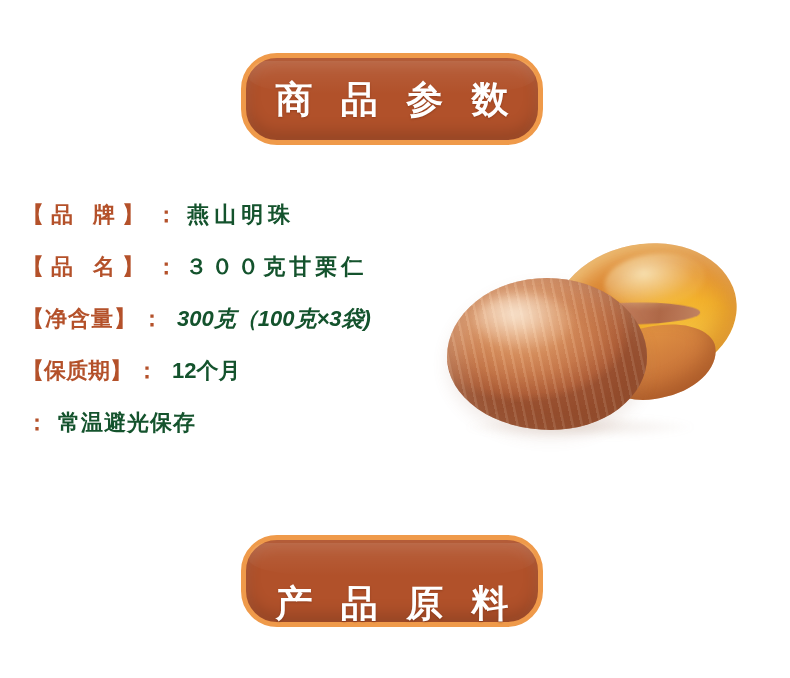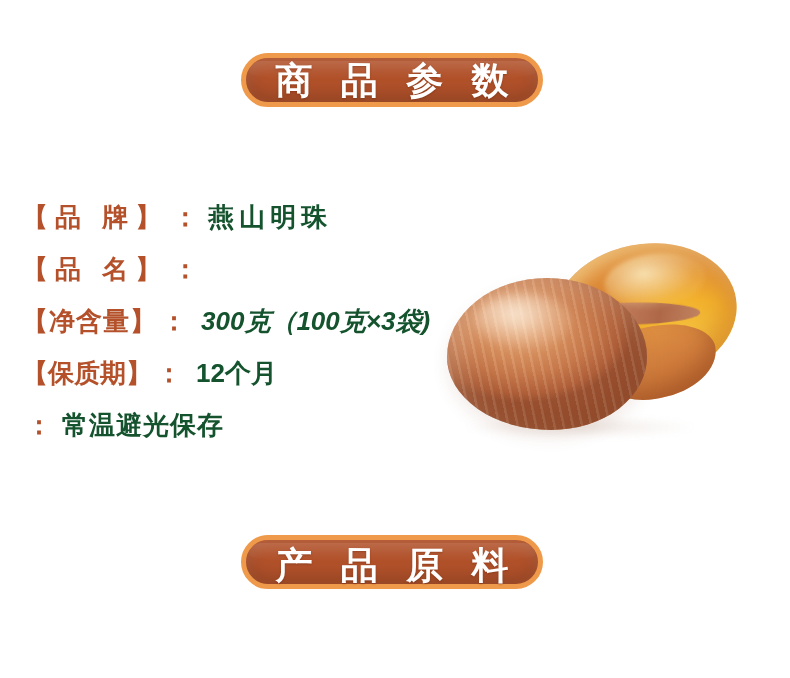--- a/index.html
+++ b/index.html
@@ -13,21 +13,21 @@
     position: relative;
     overflow: hidden;
     font-family: "Liberation Sans", "DejaVu Sans", sans-serif;
   }
 
   
   .banner {
     position: absolute;
     left: 241px;
     width: 302px;
-    height: 54px;
+    height: 92px;
     box-sizing: border-box;
     border-radius: 36px;
     background: #b1512a;
     border: 5px solid #ef9a4a;
     display: flex;
     align-items: center;
     justify-content: center;
     box-shadow: inset 0 6px 14px rgba(255,255,255,0.10),
                 inset 0 -8px 16px rgba(0,0,0,0.16);
   }
@@ -60,21 +60,21 @@
     position: absolute;
     left: 22px;
     top: 200px;
     width: 430px;
   }
   .spec-row {
     display: flex;
     align-items: baseline;
     height: 52px;
     color: #b4512a;
-    font-size: 26px;
+    font-size: 22px;
     font-weight: 700;
     white-space: nowrap;
   }
   .spec-label {
     display: inline-block;
     color: #b4512a;
   }
   .spec-sep {
     display: inline-block;
     color: #b4512a;
@@ -226,20 +226,21 @@
 
   <div class="spec-row row-brand">
     <span class="spec-label">【品 牌】</span>
     <span class="spec-sep">：</span>
     <span class="spec-value">燕山明珠</span>
   </div>
 
   <div class="spec-row row-name">
     <span class="spec-label">【品 名】</span>
     <span class="spec-sep">：</span>
+    <span class="spec-value">３００克甘栗仁</span>
   </div>
 
   <div class="spec-row row-weight">
     <span class="spec-label">【净含量】</span>
     <span class="spec-sep">：</span>
     <span class="spec-value">300克（100克×3袋)</span>
   </div>
 
   <div class="spec-row row-shelf">
     <span class="spec-label">【保质期】</span>

